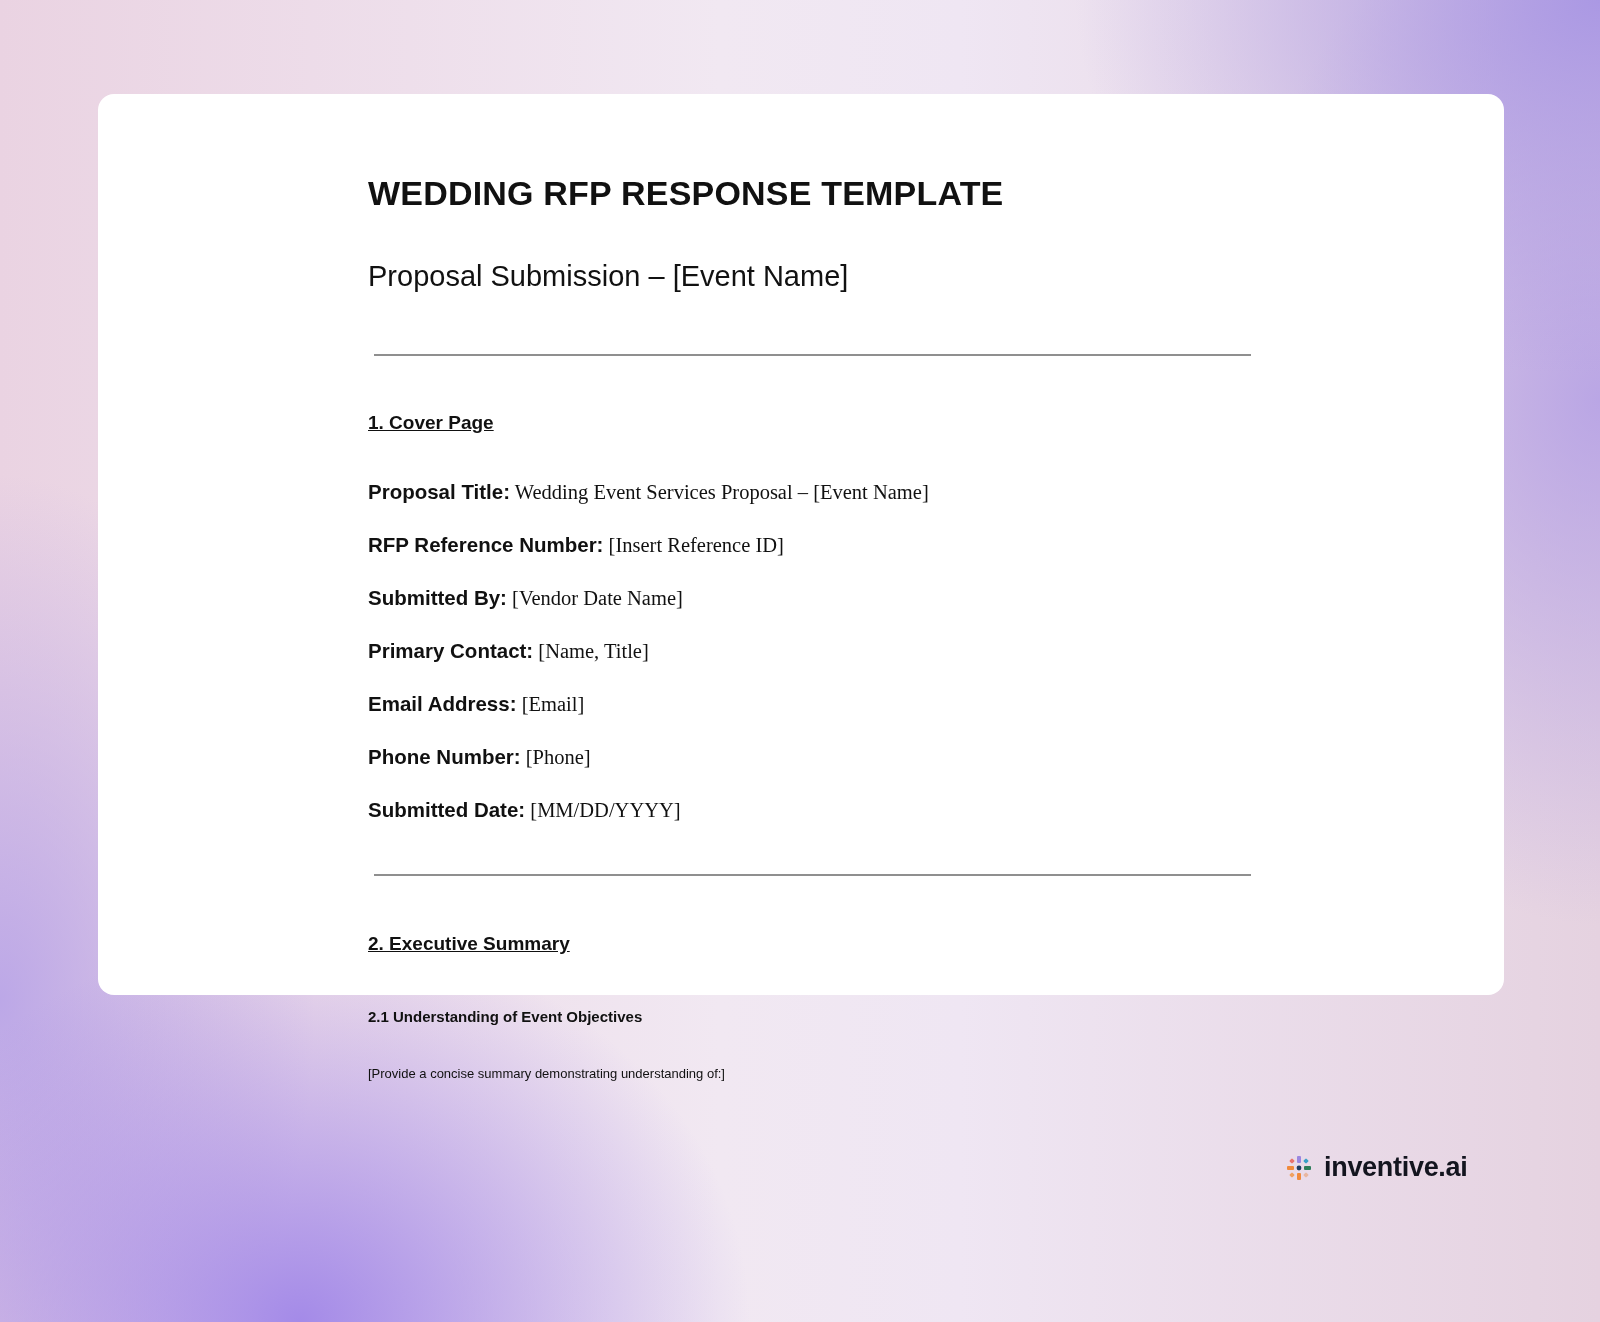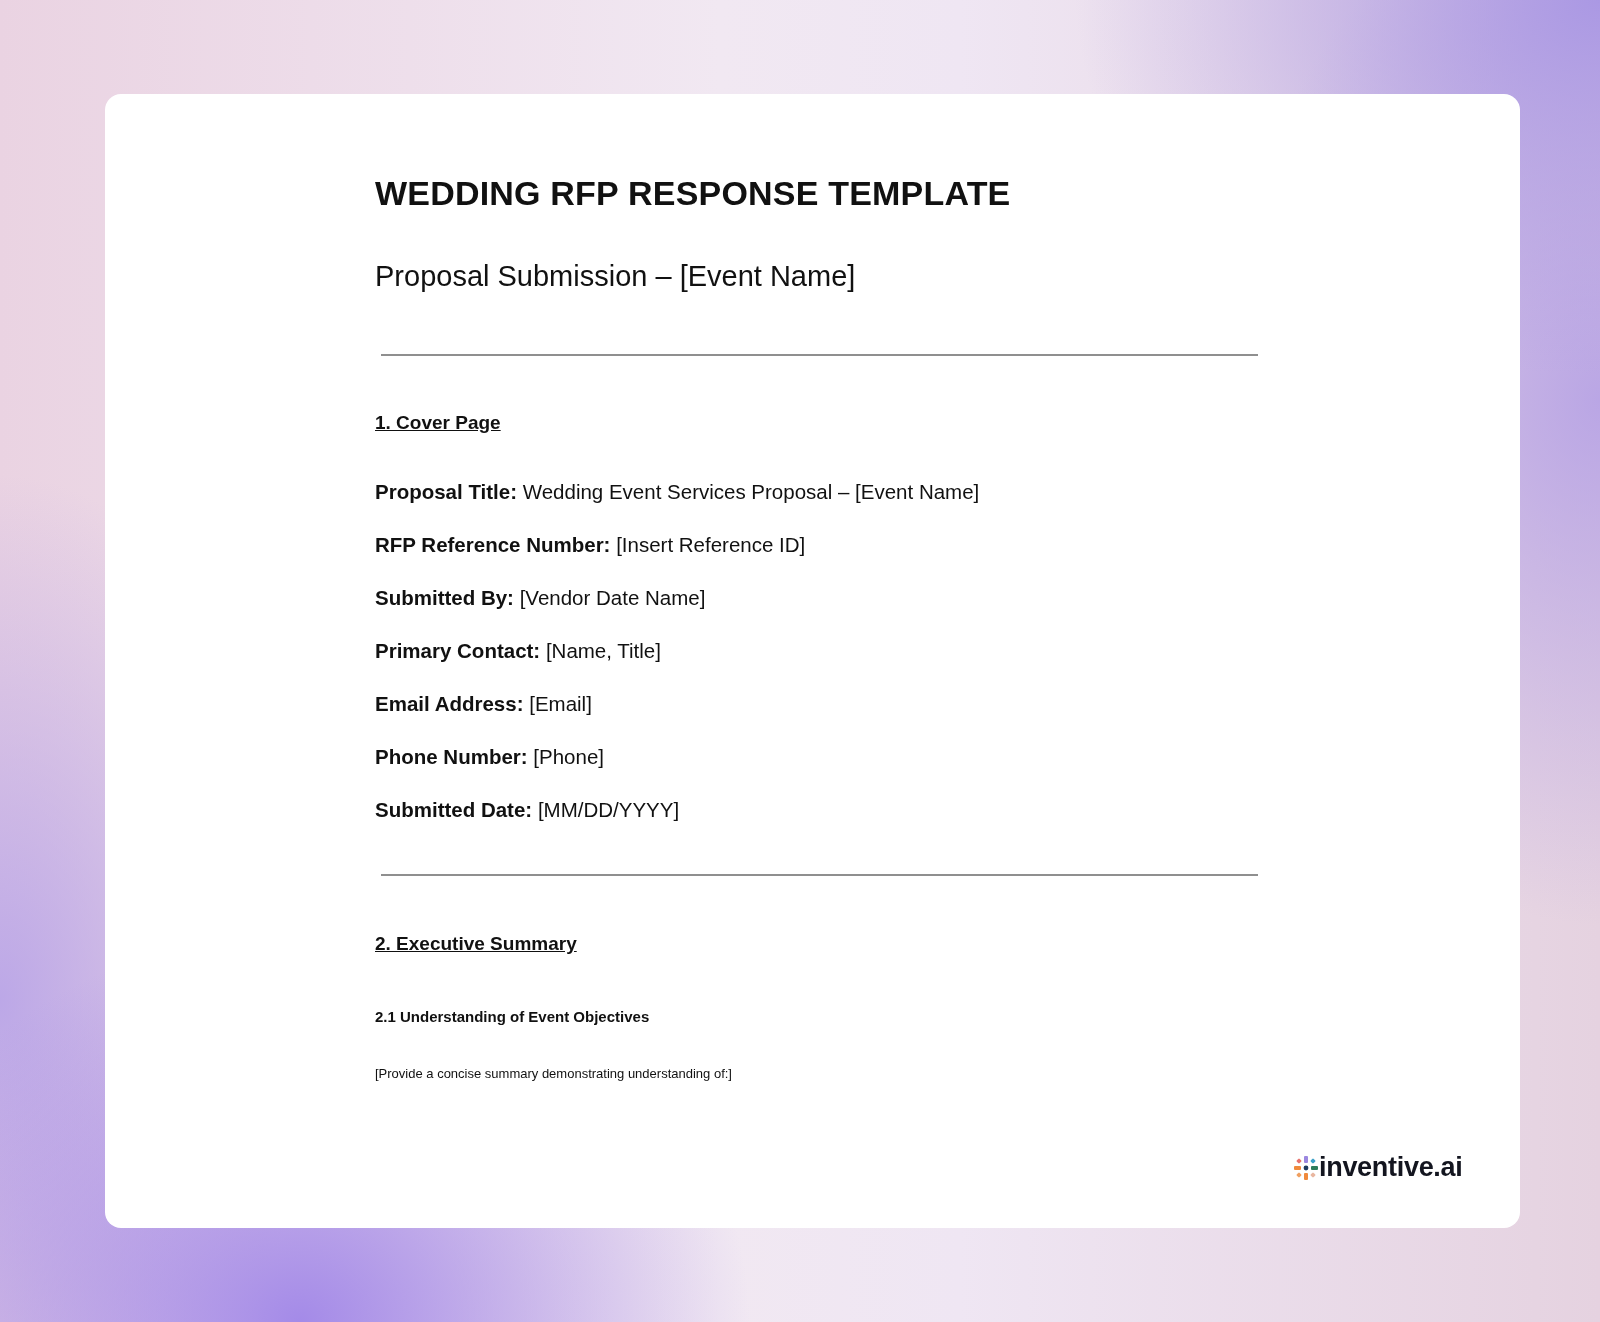--- a/index.html
+++ b/index.html
@@ -14,27 +14,26 @@
       font-family: "Liberation Sans", sans-serif;
       background:
         radial-gradient(ellipse 700px 500px at 1600px 0px, rgba(168,150,228,0.95), rgba(168,150,228,0) 75%),
         radial-gradient(ellipse 600px 520px at 300px 1322px, rgba(160,134,232,0.95), rgba(160,134,232,0) 75%),
         radial-gradient(ellipse 420px 700px at 0px 1000px, rgba(180,160,232,0.85), rgba(180,160,232,0) 75%),
         radial-gradient(ellipse 500px 700px at 1600px 400px, rgba(175,155,230,0.8), rgba(175,155,230,0) 75%),
         linear-gradient(90deg, #ead3e2 0%, #f1e8f2 45%, #efe6f3 60%, #e5d2e0 100%);
     }
     .card {
       position: absolute;
-      left: 105px;
+      left: 98px;
       top: 94px;
       width: 1406px;
-      height: 1134px;
+      height: 901px;
       background: #ffffff;
       border-radius: 16px;
-      padding-left: 9px;
     }
     .doc {
       position: absolute;
       left: 270px;
       top: 0;
       width: 900px;
       color: #111111;
     }
     .title {
       position: absolute;
@@ -73,21 +72,21 @@
     .h2.cover { top: 318px; }
     .h2.exec { top: 839px; }
     .field {
       position: absolute;
       left: 0;
       font-size: 20.5px;
       white-space: nowrap;
       color: #111;
     }
     .field .label { font-weight: 700; }
-    .field .value { font-weight: 400; }
+    .field .value { font-weight: 400; font-family: Liberation Serif, serif; }
     .h3 {
       position: absolute;
       left: 0;
       top: 914px;
       font-size: 15px;
       font-weight: 700;
       white-space: nowrap;
     }
     .para {
       position: absolute;
@@ -95,21 +94,21 @@
       top: 972px;
       font-size: 13px;
       white-space: nowrap;
     }
     .logo {
       position: absolute;
       left: 1188px;
       top: 1058px;
       display: flex;
       align-items: center;
-      gap: 0;
+      gap: 12px;
       text-align: center;
     }
     .logo svg { display: block; }
     .logo-text {
       font-size: 27px;
       font-weight: 700;
       color: #13151f;
       letter-spacing: -0.3px;
     }
   </style>

